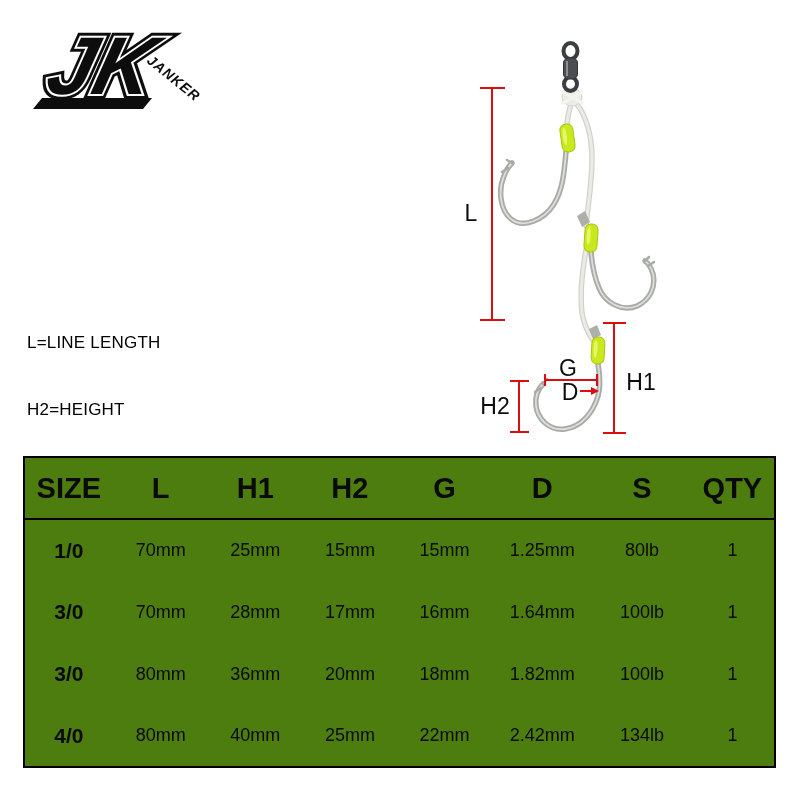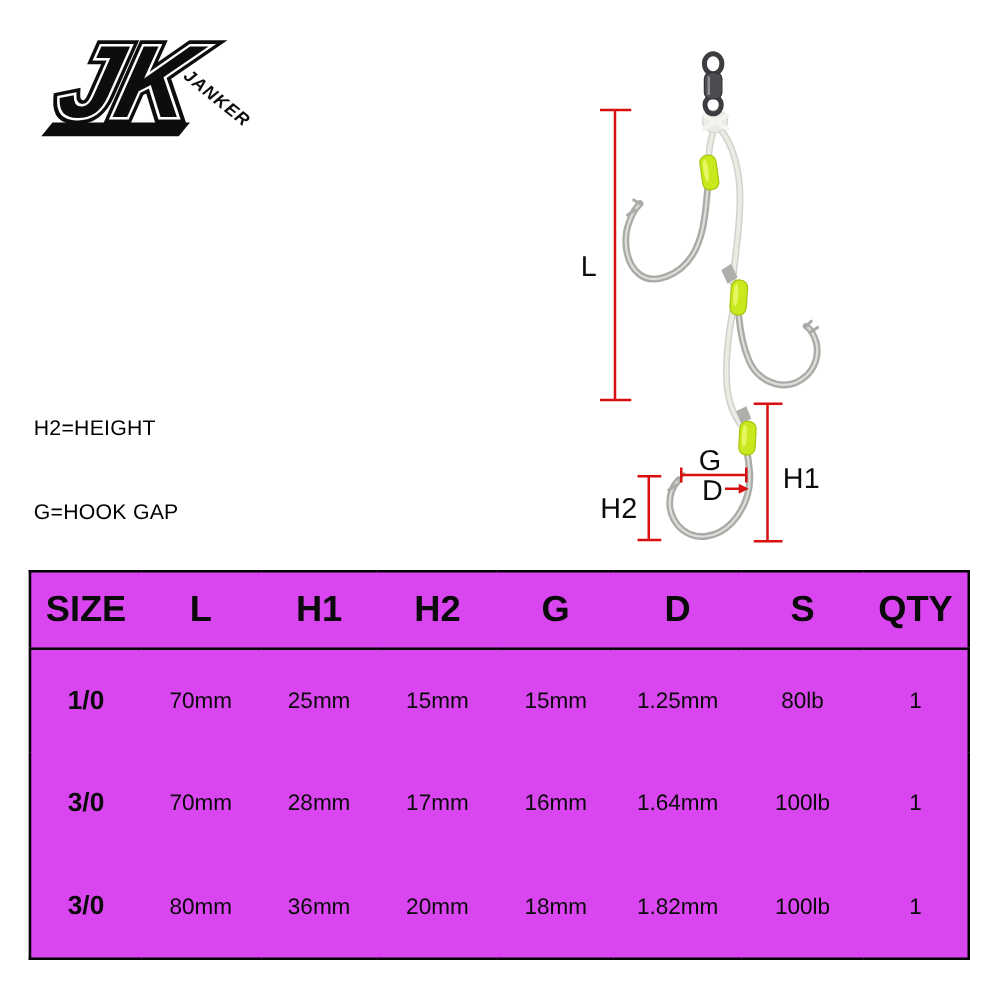--- a/index.html
+++ b/index.html
@@ -14,41 +14,42 @@
             color:#000; letter-spacing:0.2px; white-space:pre; }
 
   
   .diagram { position:absolute; left:440px; top:30px; width:240px; height:420px; }
   .diagram text { font-family:"Liberation Sans", sans-serif; font-size:23px; fill:#0c0c0c; }
   .measure { stroke:#d90f0f; stroke-width:2; fill:none; }
 
   
   .spec-table-wrap { position:absolute; left:23px; top:456px; width:753px; height:312px; }
   table.spec { width:100%; height:100%; border-collapse:collapse; table-layout:fixed;
-               border:2px solid #000; background:#d946ef; }
+               border:2px solid #000; background:#4d7c0f; }
   table.spec thead th { font-size:29px; font-weight:bold; text-align:center; vertical-align:middle;
                         border-bottom:2px solid #000; height:62px; color:#0a0a0a; }
   table.spec tbody td { font-size:18px; text-align:center; vertical-align:middle; color:#0a0a0a;margin-left:21px; }
   table.spec tbody td.size { font-size:21px; font-weight:bold; }
   table.spec tbody tr { height:62px; }
 </style>
 </head>
 <body>
 
 <svg class="logo" viewBox="0 0 200 110" aria-hidden="true">
   <g transform="translate(34,0) skewX(-14)">
     <text x="4" y="84" font-size="82" font-weight="bold" font-style="italic" stroke="#0d0d0d" stroke-width="10" fill="#0d0d0d">JK</text>
     <text x="4" y="84" font-size="82" font-weight="bold" font-style="italic" stroke="#ffffff" stroke-width="4" fill="#ffffff">JK</text>
     <text x="4" y="84" font-size="82" font-weight="bold" font-style="italic" fill="#0d0d0d">JK</text>
   </g>
   <polygon points="16,88 126,88 117,99 7,99" fill="#0d0d0d"></polygon>
   <text transform="translate(120,52) rotate(39)" font-size="14" font-weight="bold" font-style="italic" letter-spacing="1" fill="#0d0d0d">JANKER</text>
 </svg>
 
 <div class="legend">
+  <div>L=LINE LENGTH</div>
   <div>H2=HEIGHT</div>
   <div>G=HOOK GAP</div>
   <div>D=HOOK DIAMETER</div>
   <div>S=LINE STRENGTH</div>
   <div>QTY = SET</div>
 </div>
 
 <svg class="diagram" viewBox="440 30 240 420" aria-hidden="true">
 
   <g fill="none" stroke-linecap="round">
@@ -169,15 +170,25 @@
       <tr>
         <td class="size">3/0</td>
         <td>80mm</td>
         <td>36mm</td>
         <td>20mm</td>
         <td>18mm</td>
         <td>1.82mm</td>
         <td>100lb</td>
         <td>1</td>
       </tr>
+      <tr>
+        <td class="size">4/0</td>
+        <td>80mm</td>
+        <td>40mm</td>
+        <td>25mm</td>
+        <td>22mm</td>
+        <td>2.42mm</td>
+        <td>134lb</td>
+        <td>1</td>
+      </tr>
     </tbody>
   </table>
 </div>
 
 </body></html>

